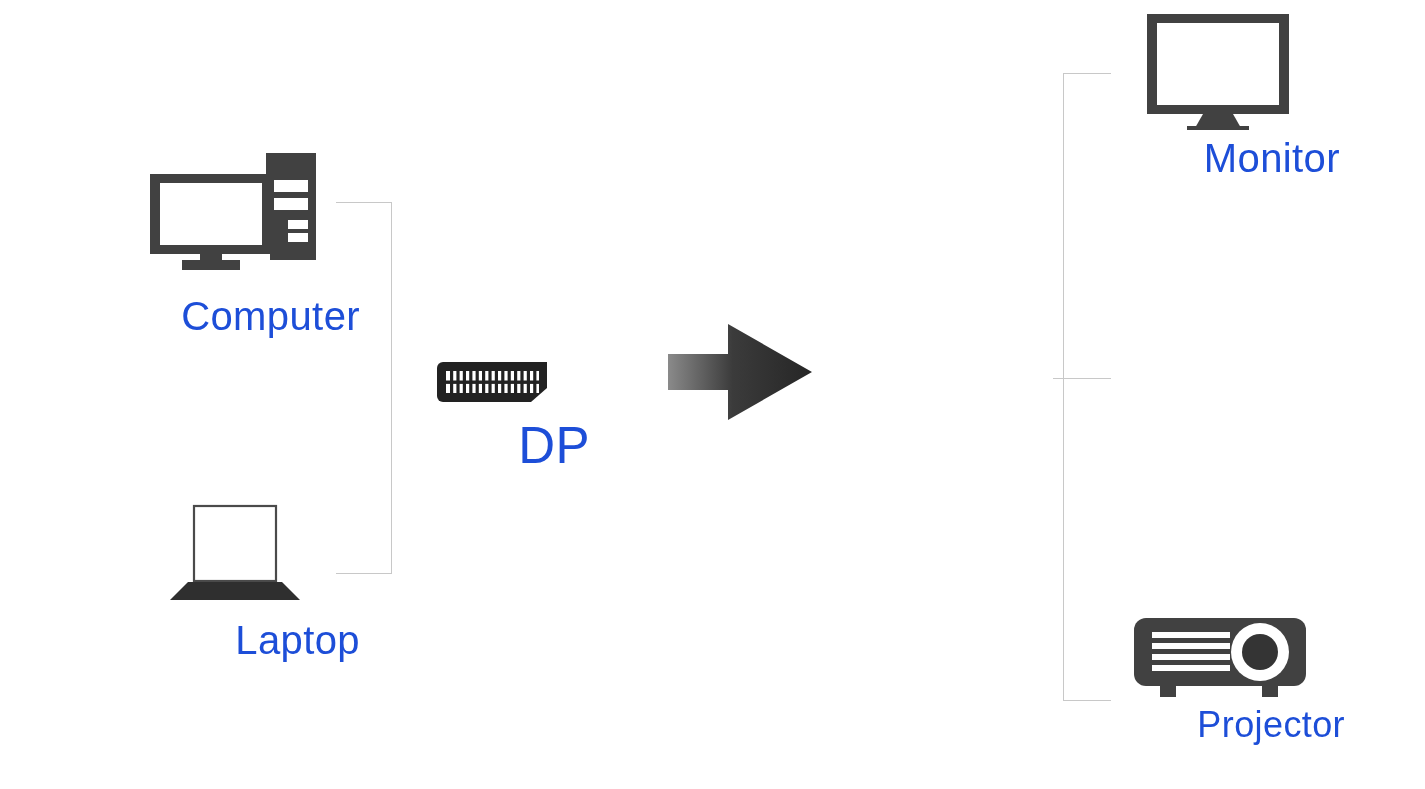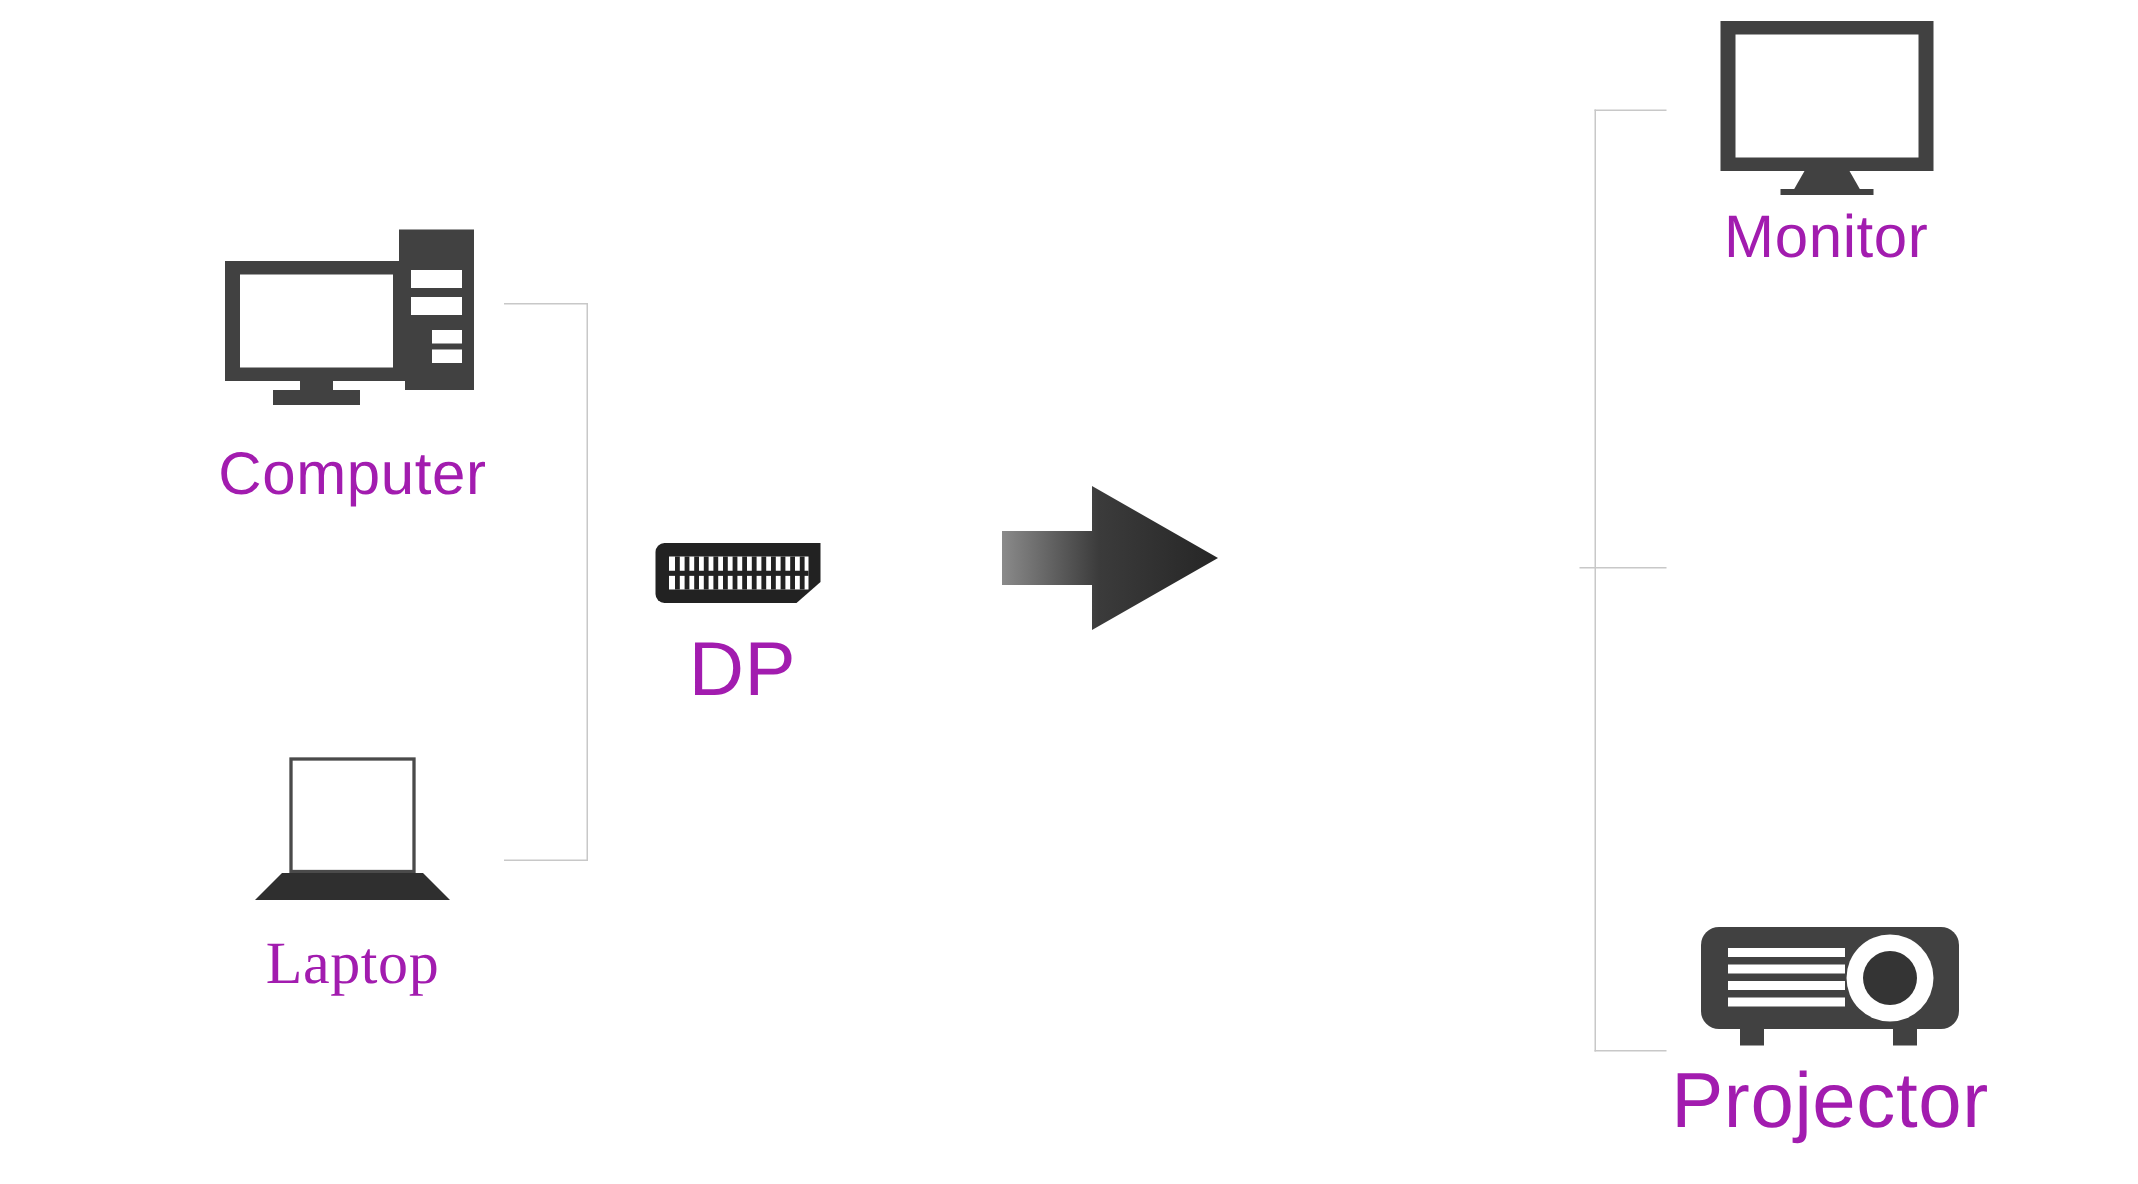--- a/index.html
+++ b/index.html
@@ -8,22 +8,22 @@
     background: #ffffff;
     font-family: "Liberation Sans", sans-serif;
     overflow: hidden;
   }
   #stage { position: relative; width: 1425px; height: 789px; background: #fff; }
 
   .node { position: absolute; }
   .label {
     position: absolute;
     width: 100%;
-    text-align: center;
-    color: #a21caf;
+    text-align: right;
+    color: #1d4ed8;
     font-weight: 300;
     white-space: nowrap;
     letter-spacing: 0.4px;
   }
 
   
   .iconbox { position: absolute; }
   .iconbox svg { display: block; width: 100%; height: 100%; }
 
   
@@ -37,21 +37,21 @@
     background: #c8c8c8;
   }
 
   
   .lbl-computer { left: 0; top: 144px;  font-size: 40px; }
   .lbl-laptop   { left: 0; top: 118px;  font-size: 40px; }
   .lbl-dp       { left: 0; top: 58px;   font-size: 51px; }
   .lbl-hdmi     { left: 0; top: 58px;   font-size: 40px; }
   .lbl-monitor  { left: 0; top: 126px;  font-size: 40px; }
   .lbl-tv       { left: 0; top: 132px;  font-size: 40px; }
-  .lbl-proj     { left: 0; top: 92px;   font-size: 52px; }
+  .lbl-proj     { left: 0; top: 92px;   font-size: 36px; }
 </style>
 </head>
 <body>
 
 <div id="stage">
 
   <div class="node" style="left:110px; top:150px; width:250px; height:190px;">
     <div class="iconbox" style="left:38px; top:0px; width:172px; height:122px;">
       <svg viewBox="0 0 172 122" xmlns="http://www.w3.org/2000/svg">
 
@@ -66,21 +66,21 @@
 
         <rect x="52" y="104" width="22" height="8" fill="#414141"></rect>
         <rect x="34" y="110" width="58" height="10" fill="#414141"></rect>
 
         <rect x="110" y="104" width="12" height="8" fill="#ffffff"></rect>
       </svg>
     </div>
     <div class="label lbl-computer">Computer</div>
   </div>
 
-  <div class="node" style="left:110px; top:500px; width:250px; height:180px;font-family:Liberation Serif, serif;">
+  <div class="node" style="left:110px; top:500px; width:250px; height:180px;">
     <div class="iconbox" style="left:38px; top:0px; width:172px; height:112px;">
       <svg viewBox="0 0 172 112" xmlns="http://www.w3.org/2000/svg">
 
         <rect x="46" y="6" width="82" height="75" fill="#ffffff" stroke="#4a4a4a" stroke-width="2.2"></rect>
 
         <path d="M 40 82 L 134 82 L 152 100 L 22 100 Z" fill="#2f2f2f"></path>
       </svg>
     </div>
     <div class="label lbl-laptop">Laptop</div>
   </div>

